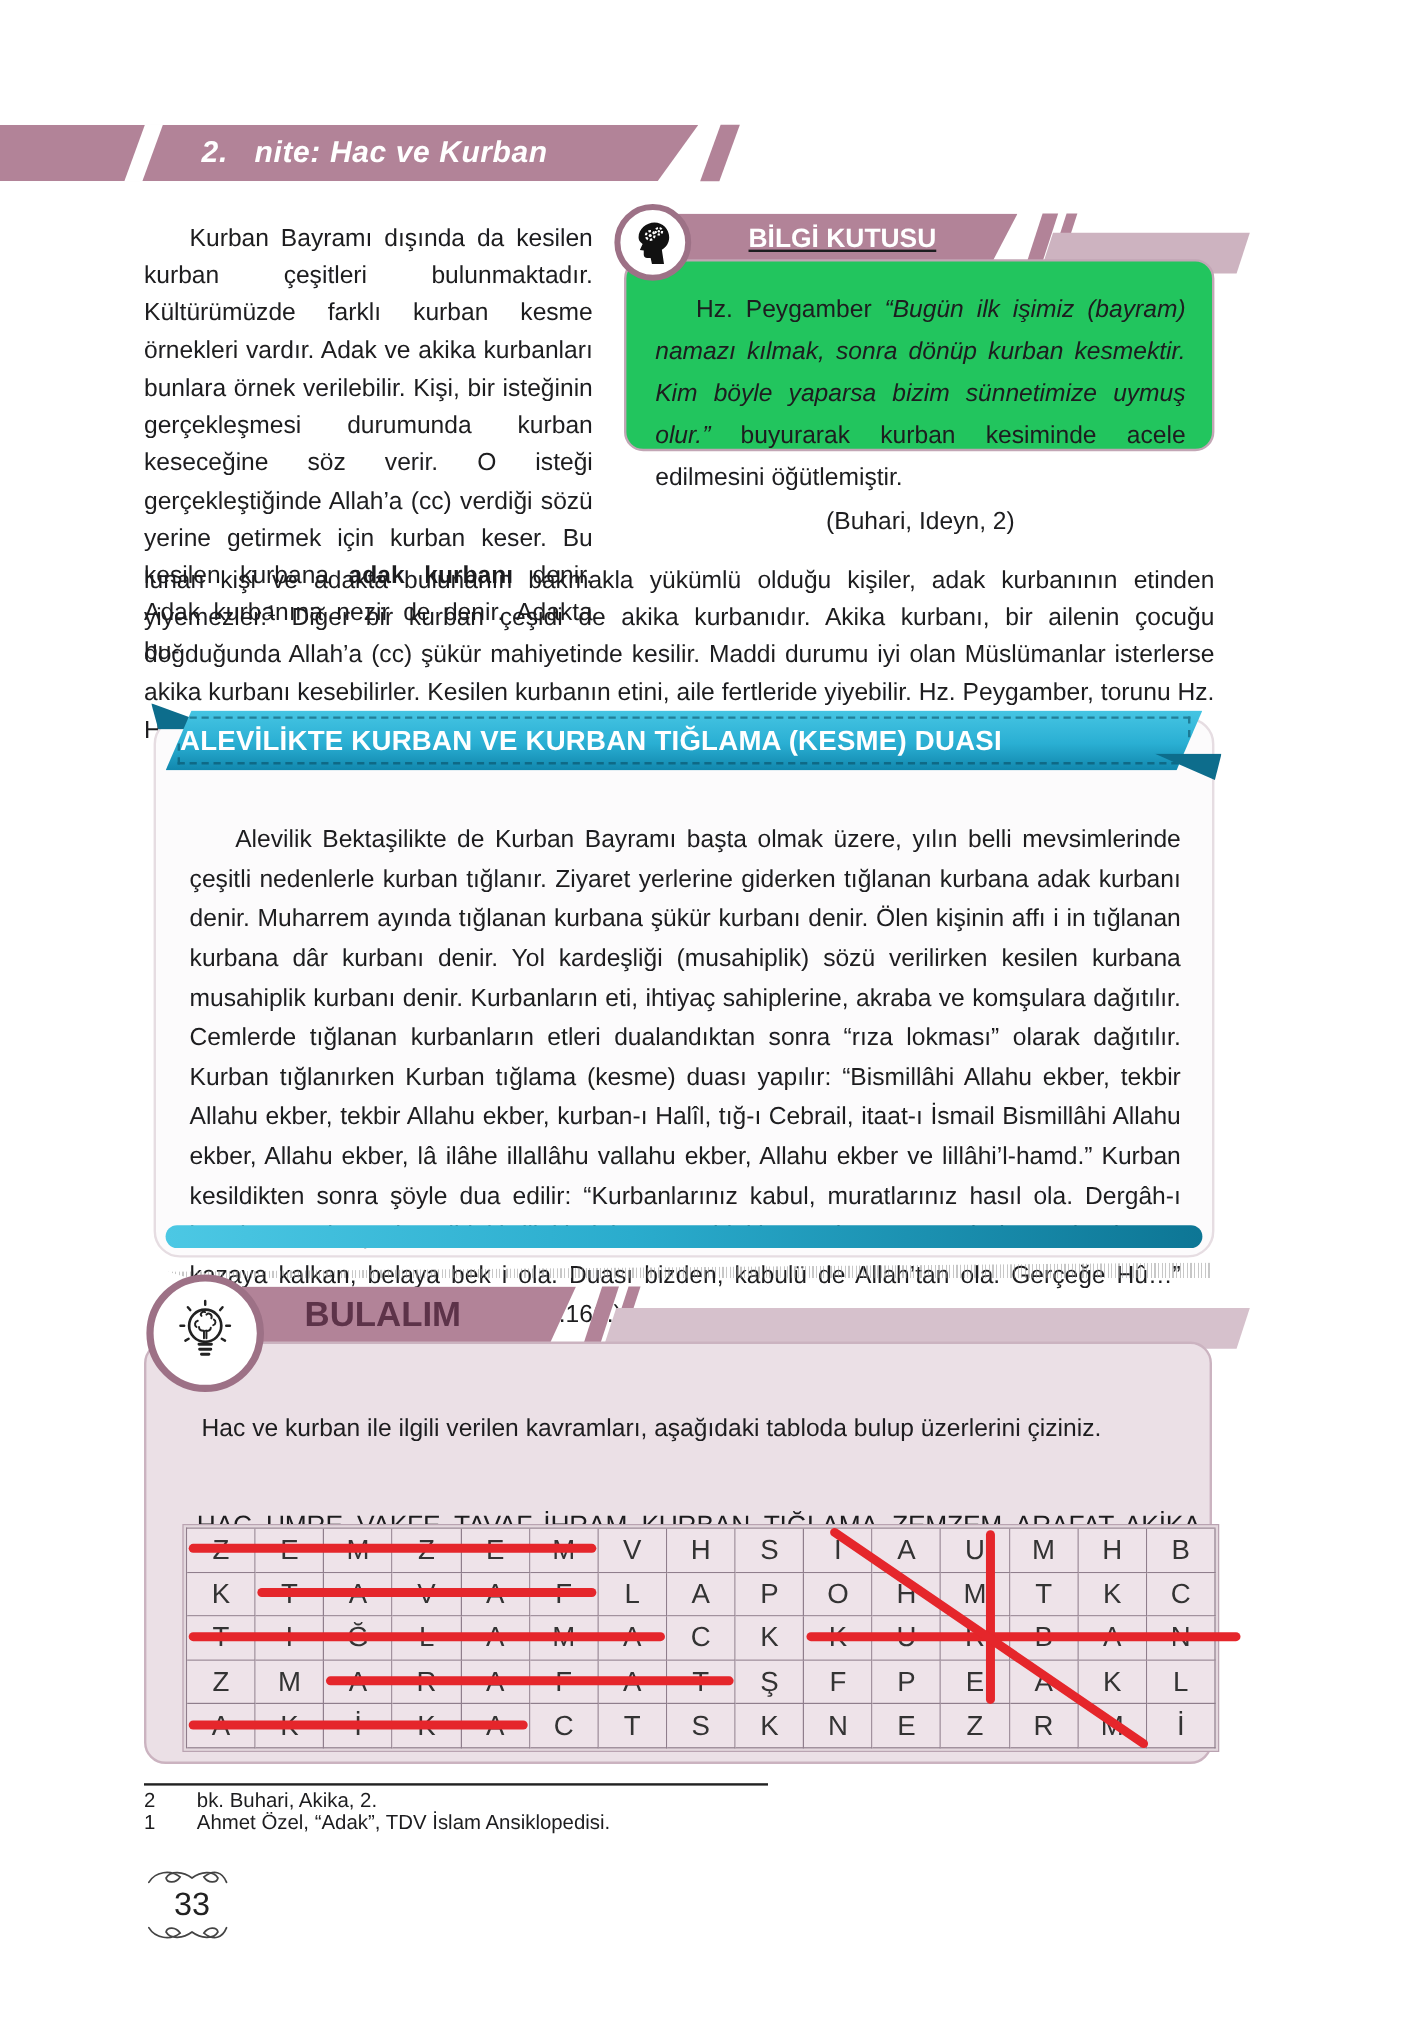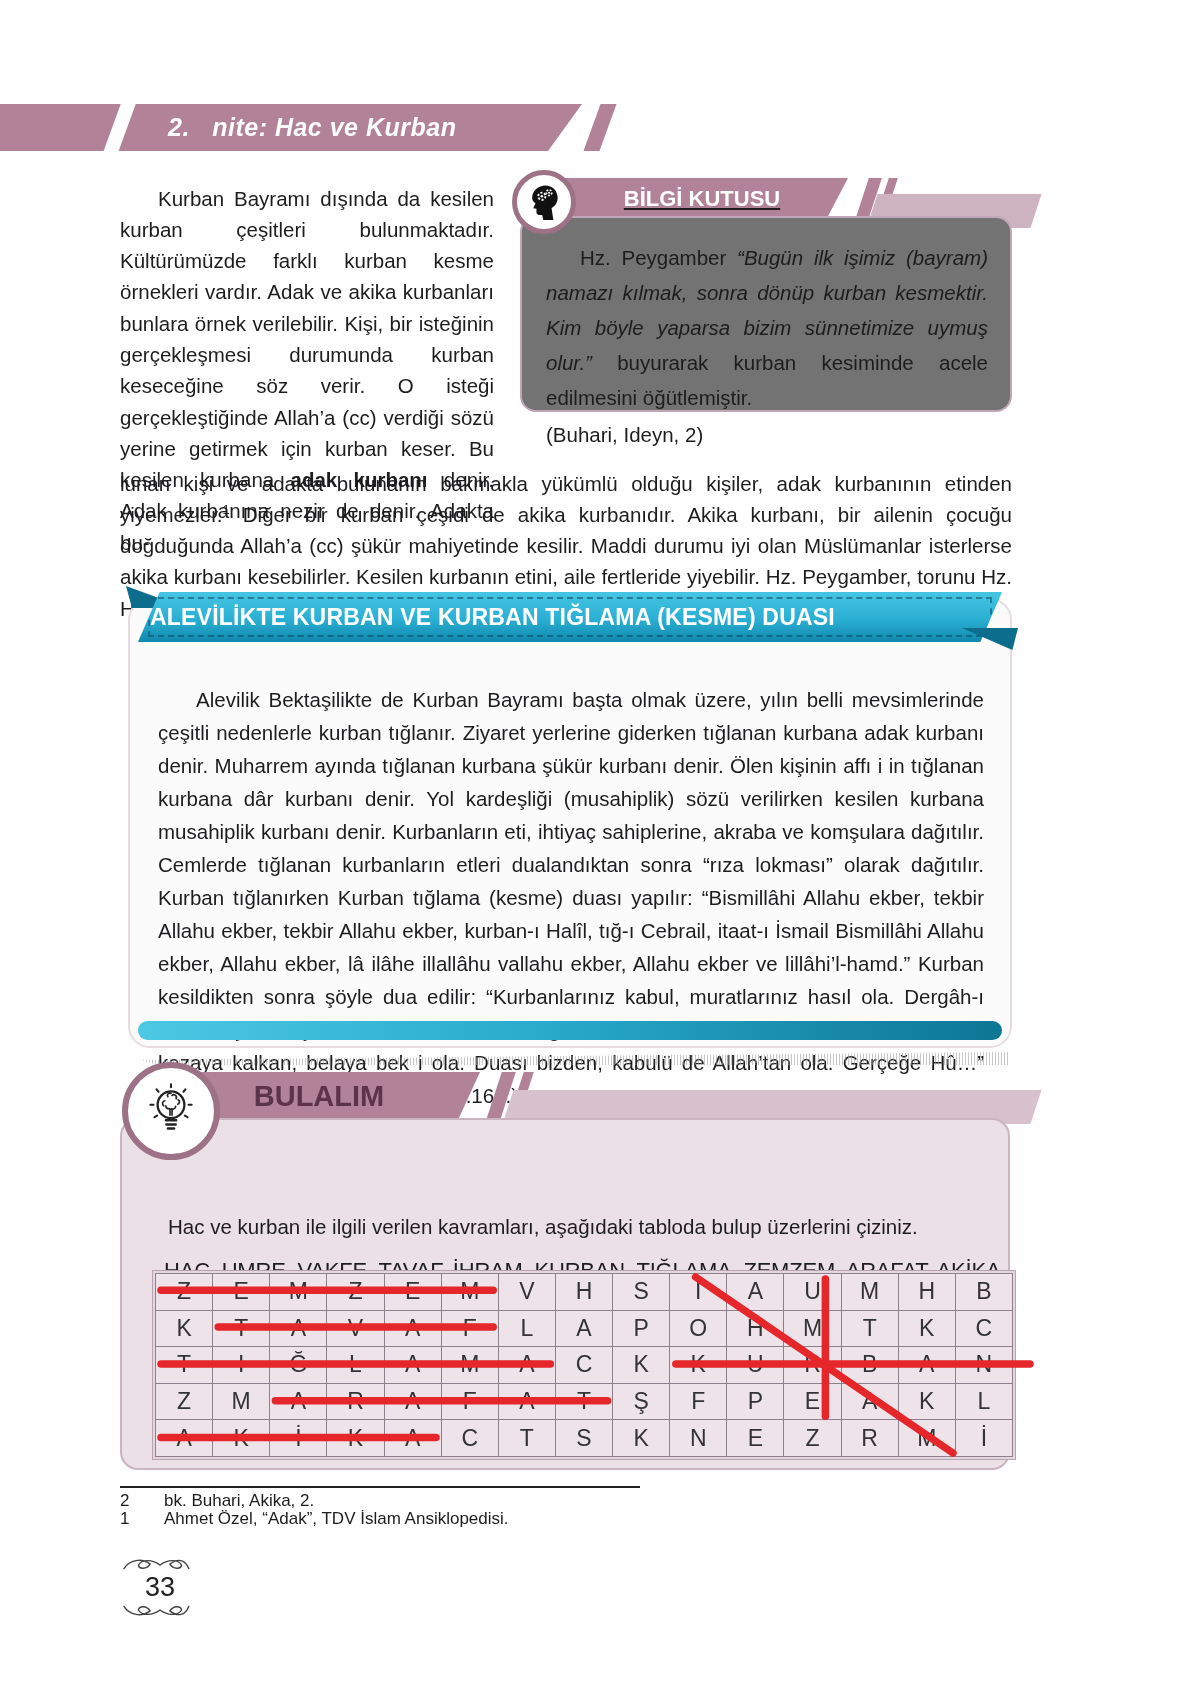--- a/index.html
+++ b/index.html
@@ -21,25 +21,25 @@
 
   
   .co-bar{position:absolute;background:#b28398;clip-path:polygon(0 0,100% 0,calc(100% - 22px) 100%,0 100%);}
   .co-bar span{display:block;text-align:center;color:#fff;font-weight:bold;}
   .chev{position:absolute;transform:skewX(-18deg);background:#b28398;}
   .band{position:absolute;background:#cdb3c0;transform:skewX(-18deg);}
   .co-circle{position:absolute;border-radius:50%;background:#fff;border:5px solid #9d7186;box-sizing:border-box;
              display:flex;align-items:center;justify-content:center;z-index:3;}
 
   
-  .bilgi-box{position:absolute;left:520px;top:216px;width:492px;height:196px;background:#737373;
+  .bilgi-box{position:absolute;left:520px;top:216px;width:492px;height:160px;background:#22c55e;
              border:2px solid #c2a6b5;border-radius:16px;box-sizing:border-box;
              padding:22px 22px 10px 24px;font-size:20.5px;line-height:35px;text-align:justify;}
   .bilgi-box .q{font-style:italic;}
-  .bilgi-attrib{display:block;text-align:left;font-size:20.5px;margin-top:2px;}
+  .bilgi-attrib{display:block;text-align:center;font-size:20.5px;margin-top:2px;}
 
   
   .alevi-box{position:absolute;left:128px;top:598px;width:884px;height:450px;background:#fcfbfc;
              border:2px solid #e6dde2;border-radius:22px;box-sizing:border-box;}
   .ribbon{position:absolute;left:8px;top:-8px;width:864px;height:50px;
           background:linear-gradient(180deg,#46c5e3 0%,#2aafd3 55%,#1187ad 100%);
           clip-path:polygon(2.5% 0,100% 0,97.5% 100%,0 100%);}
   .ribbon-inner{position:absolute;inset:5px 10px;border:2px dashed rgba(9,74,95,.55);display:flex;align-items:center;}
   .ribbon-title{color:#fff;font-weight:bold;font-size:23px;letter-spacing:.2px;}
   .fold-l{position:absolute;left:-4px;top:-14px;width:60px;height:22px;background:#0d6d8c;clip-path:polygon(0 0,100% 100%,10% 100%);}
@@ -48,21 +48,21 @@
   .alevi-para .indent{display:inline-block;width:38px;}
   .teal-bar{position:absolute;left:8px;bottom:6px;width:864px;height:19px;border-radius:10px;
             background:linear-gradient(90deg,#4cc8e4 0%,#2aaccd 45%,#0d7695 100%);}
   .hatch{position:absolute;left:140px;top:1052px;width:870px;height:13px;opacity:.55;
          background:repeating-linear-gradient(90deg,#9a9a9a 0 1px,transparent 1px 3px);
          clip-path:polygon(0 60%,100% 0,100% 100%,2% 100%);}
 
   
   .bulalim-box{position:absolute;left:120px;top:1118px;width:890px;height:352px;background:#ebe0e6;
                border:2px solid #cbb3c0;border-radius:18px;box-sizing:border-box;}
-  .instruction{position:absolute;left:168px;top:1194px;width:830px;font-size:20.5px;}
+  .instruction{position:absolute;left:168px;top:1158px;width:830px;font-size:20.5px;}
   .word-list{position:absolute;left:164px;top:1236px;width:850px;font-size:22px;letter-spacing:-.2px;}
 
   .grid-wrap{position:absolute;left:152px;top:1270px;width:858px;height:184px;border:1px solid #b9a3b1;background:#e4d8de;padding:2px;box-sizing:content-box;}
   .word-grid{display:grid;grid-template-columns:repeat(15,1fr);grid-template-rows:repeat(5,1fr);width:858px;height:184px;
              border-top:1px solid #8f7e8c;border-left:1px solid #8f7e8c;box-sizing:border-box;}
   .cell{border-right:1px solid #8f7e8c;border-bottom:1px solid #8f7e8c;background:#eee3e9;
         display:flex;align-items:center;justify-content:center;font-size:23px;color:#333;}
   .strike-svg{position:absolute;left:2px;top:2px;width:858px;height:184px;overflow:visible;pointer-events:none;}
 
   

